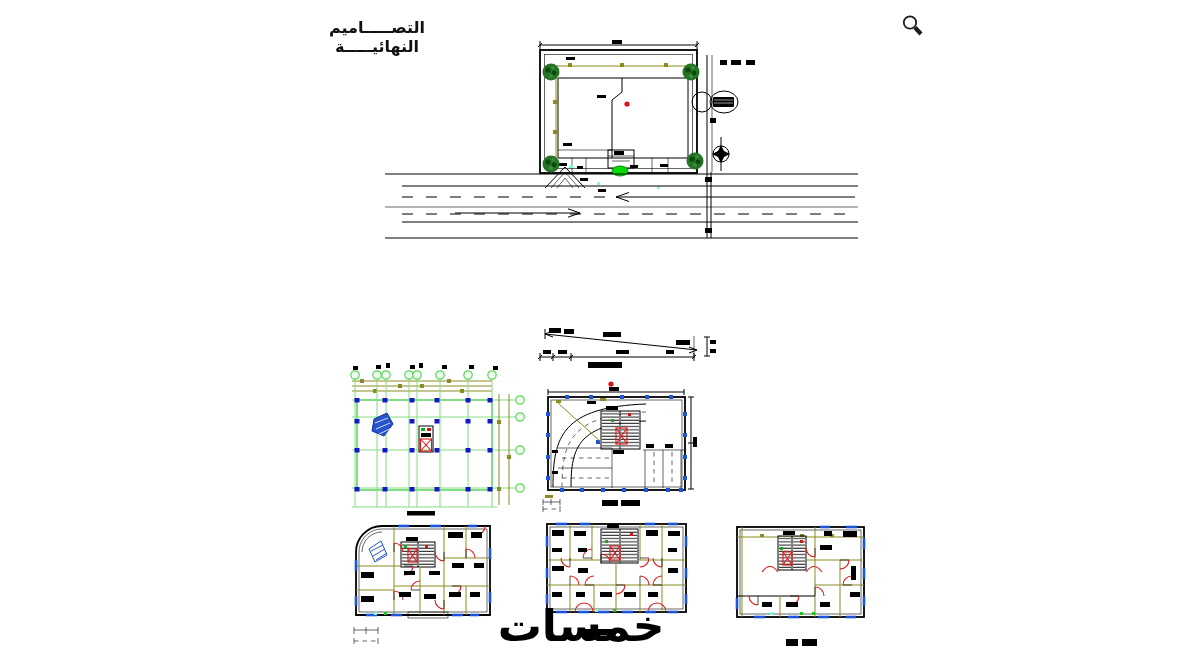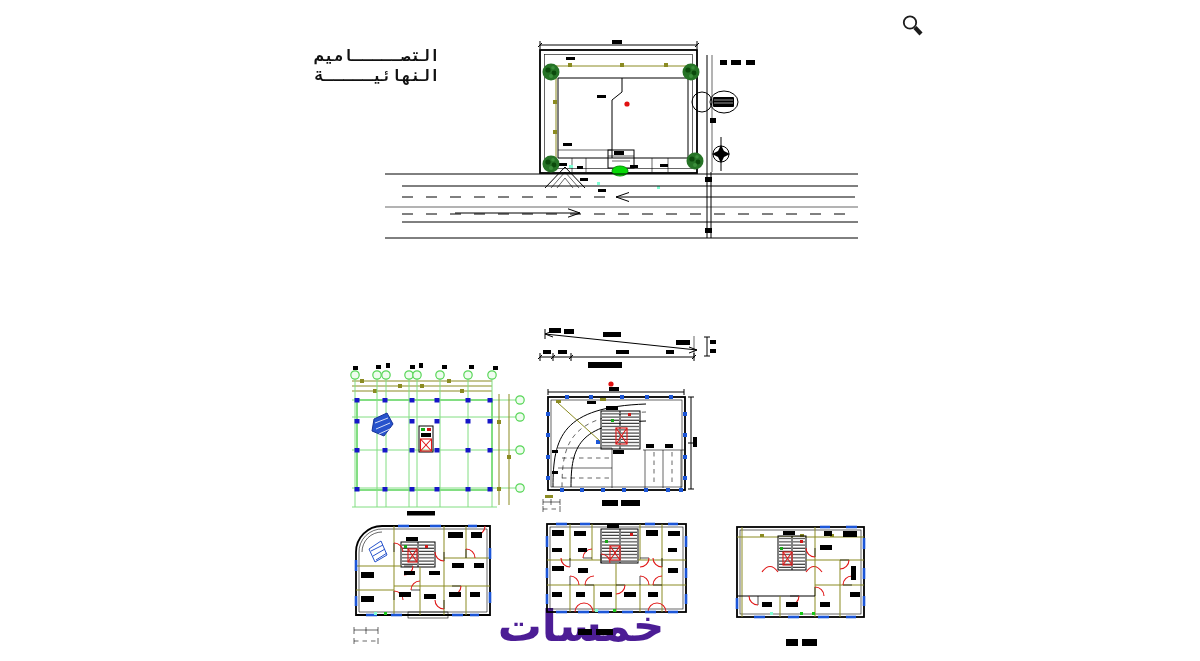--- a/index.html
+++ b/index.html
@@ -1,24 +1,24 @@
 <!DOCTYPE html>
 <html><head>
 <meta charset="utf-8">
 <style>
   html,body{margin:0;padding:0;background:#fff;}
   body{width:1200px;height:661px;position:relative;overflow:hidden;
        font-family:"DejaVu Sans", sans-serif;}
   .canvas{position:absolute;inset:0;background:#fff;}
-  .ar-title{position:absolute;left:294px;top:46px;width:166px;height:24px;
+  .ar-title{position:absolute;left:294px;top:18px;width:166px;height:24px;
             font-weight:bold;font-size:16px;color:#111;direction:rtl;
-            text-align:center;letter-spacing:0.5px;z-index:3;font-family:Liberation Mono, monospace;}
+            text-align:center;letter-spacing:0.5px;z-index:3;}
   .watermark{position:absolute;left:496px;top:598px;width:170px;height:60px;
              font-weight:bold;font-size:44px;direction:rtl;text-align:center;
-             color:#4c1d95;z-index:1;line-height:56px;}
+             color:#000000;z-index:1;line-height:56px;}
   svg.sheet{position:absolute;left:0;top:0;z-index:2;}
   .k{stroke:#000;fill:none;stroke-width:1;}
   .k2{stroke:#000;fill:none;stroke-width:1.8;}
   .kt{stroke:#000;fill:none;stroke-width:0.6;}
   .ol{stroke:#8b8b22;fill:none;stroke-width:1;}
   .gr{stroke:#82de82;fill:none;stroke-width:1;}
   .gr2{stroke:#82de82;fill:none;stroke-width:2;}
   .bw{stroke:#1c56d8;fill:none;stroke-width:2.6;}
   .rd{stroke:#e01818;fill:none;stroke-width:1.1;}
   .dash{stroke-dasharray:11 13;}

